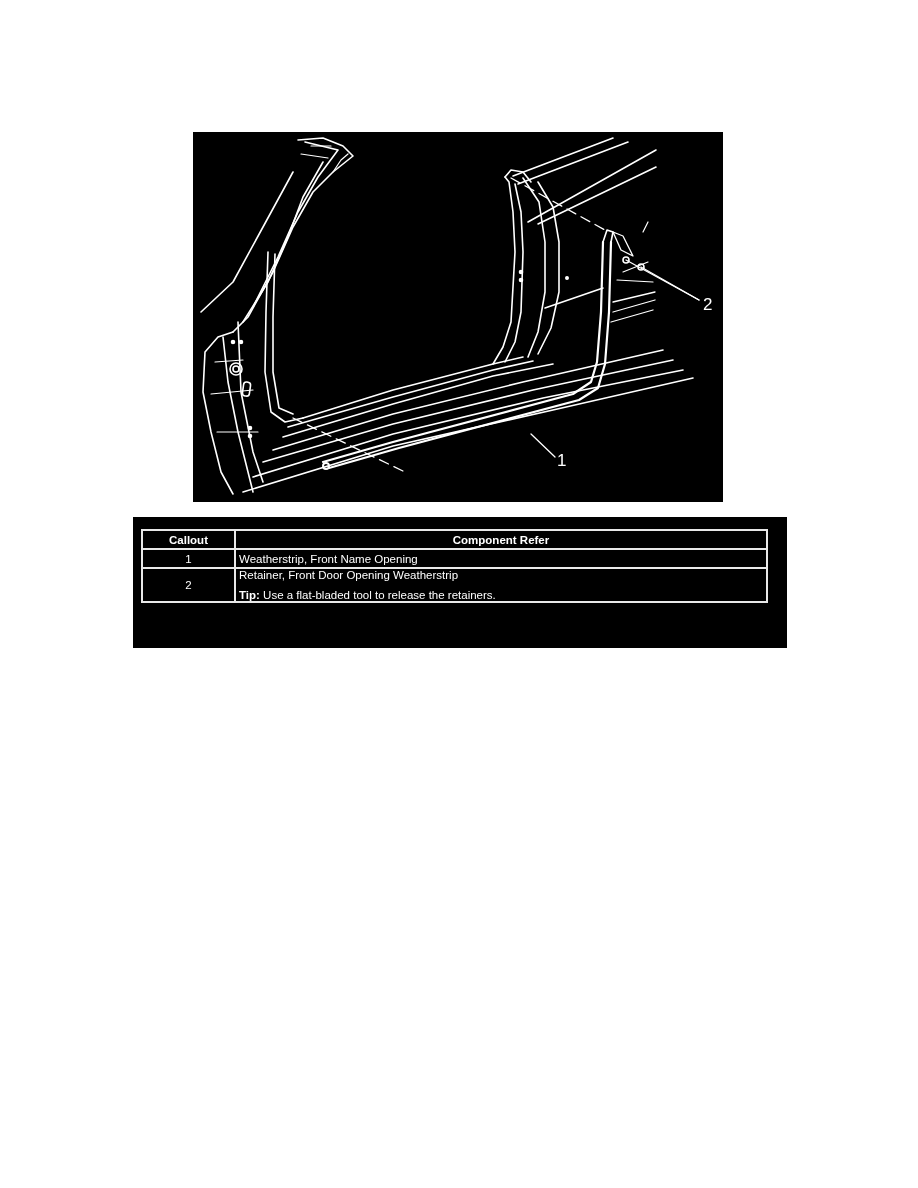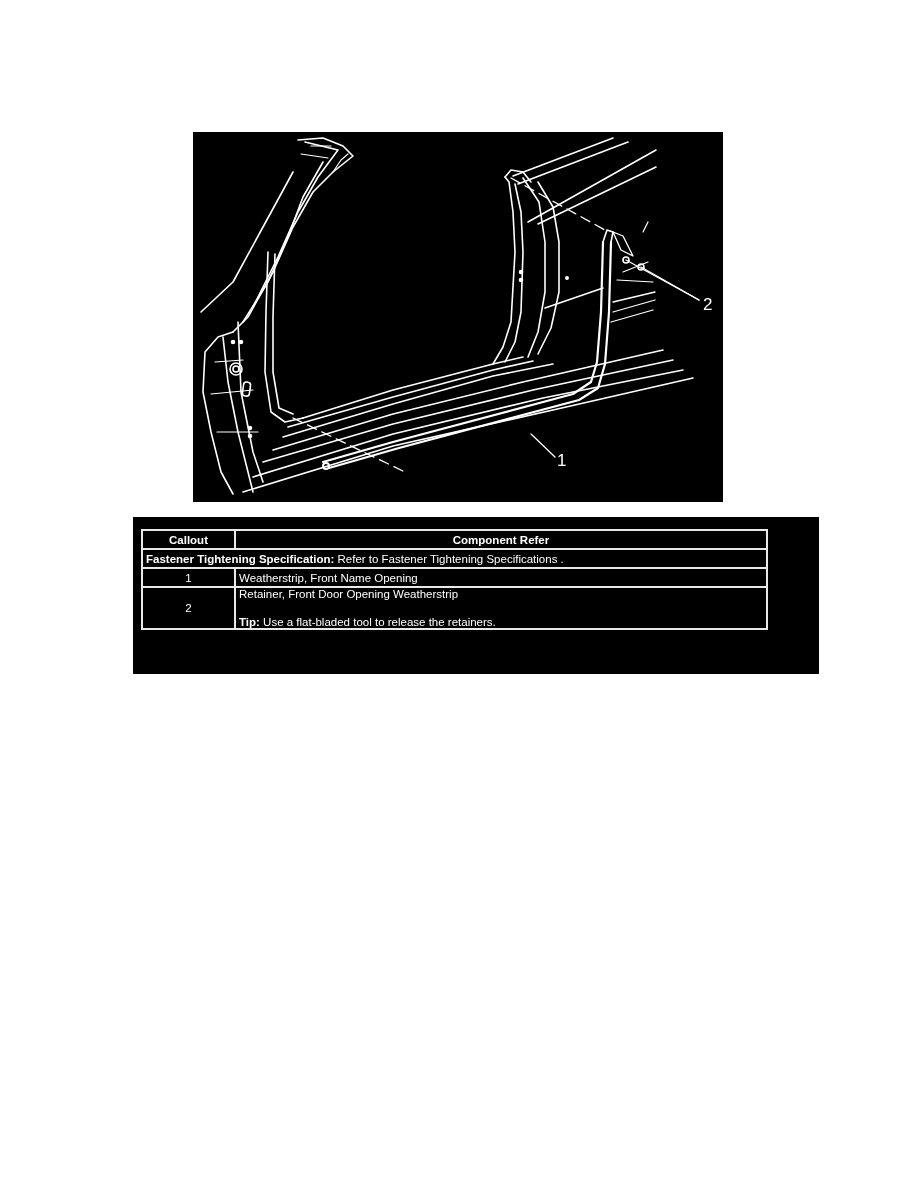--- a/index.html
+++ b/index.html
@@ -10,35 +10,34 @@
     position: absolute; left: 193px; top: 132px; width: 530px; height: 370px;
     background: #000000;
   }
   .figure svg { display: block; width: 530px; height: 370px; }
   .callout-label {
     position: absolute; color: #ffffff; font-size: 17px;
     font-family: "Liberation Sans", sans-serif; line-height: 1;
   }
 
   .table-block {
-    position: absolute; left: 133px; top: 517px; width: 654px; height: 157px;
+    position: absolute; left: 133px; top: 517px; width: 654px; height: 131px;
     background: #000000;
-    padding-left: 32px;
   }
   table.spec {
     position: absolute; left: 8px; top: 12px; width: 627px;
     border-collapse: collapse; color: #ffffff; font-size: 11.5px;
   }
   table.spec td, table.spec th {
     border: 2px solid #e8e8e8; padding: 0 3px; height: 17px; vertical-align: middle;
   }
   table.spec th { font-weight: bold; text-align: center; }
   td.callout-cell { width: 85px; text-align: center; }
   td.tall { height: 66px; border-radius: 8px; }
-  .tip-line { margin-top: 16px; }
+  .tip-line { margin-top: 8px; }
   .bold { font-weight: bold; }
   .cell-line { display: block; }
 </style>
 </head>
 <body>
 
 <div class="figure">
   <svg viewBox="0 0 530 370" fill="none" stroke="#ffffff" stroke-width="1.6" stroke-linejoin="round" stroke-linecap="round">
 
     <path d="M105 8 L130 6 L150 14 L160 24 L140 40 L120 60 L100 95 L80 140 L55 185 L40 200"></path>
@@ -108,25 +107,20 @@
 </div>
 
 <div class="table-block">
   <table class="spec">
     <tbody>
         <tr>
       <th class="callout-cell">Callout</th>
       <th>Component Refer</th>
     </tr>
     <tr>
-      <td colspan="2">
-        <span class="bold">Fastener Tightening Specification:</span><span> Refer to Fastener Tightening Specifications .</span>
-      </td>
-    </tr>
-    <tr>
       <td class="callout-cell">1</td>
       <td>Weatherstrip, Front Name Opening</td>
     </tr>
     <tr>
       <td class="callout-cell tall">2</td>
       <td class="tall">
         <span class="cell-line">Retainer, Front Door Opening Weatherstrip</span>
         <span class="cell-line tip-line"><span class="bold">Tip:</span><span> Use a flat-bladed tool to release the retainers.</span></span>
       </td>
     </tr>

